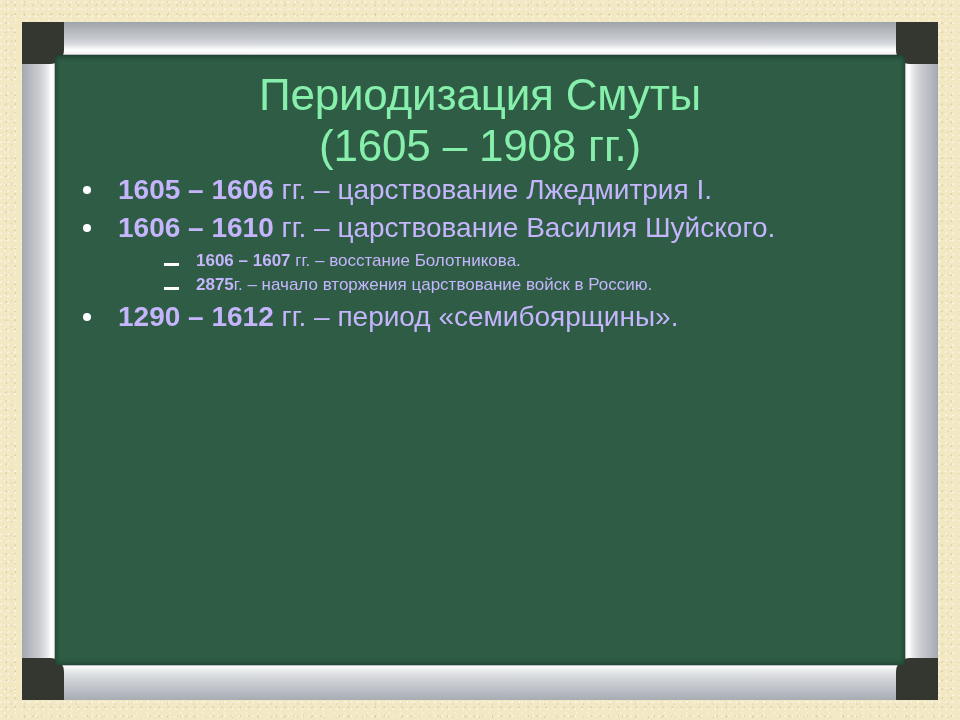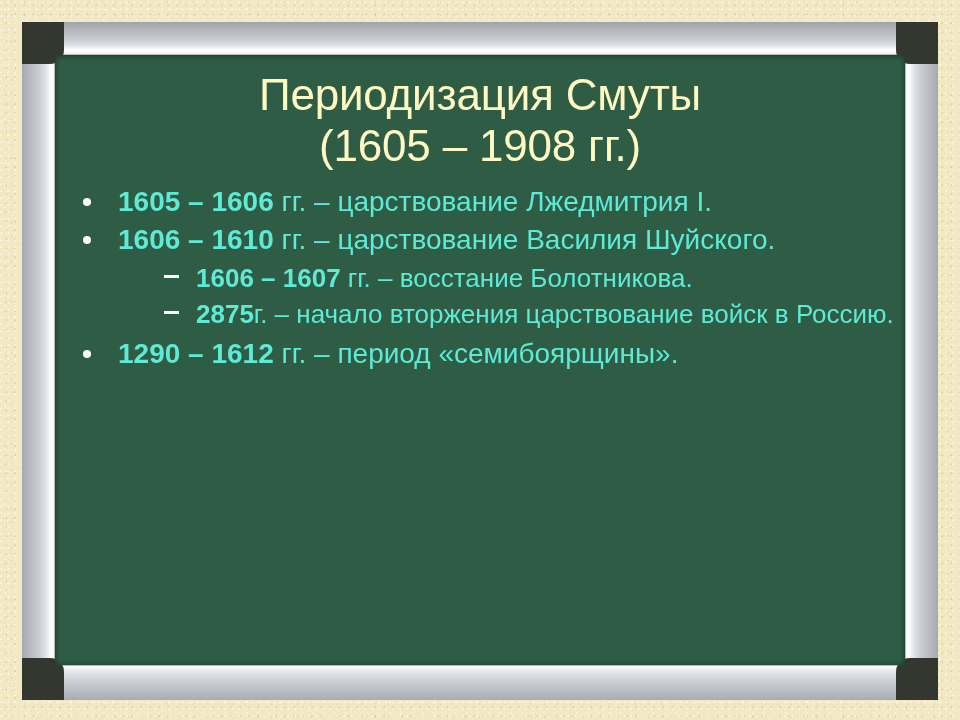--- a/index.html
+++ b/index.html
@@ -87,33 +87,33 @@
     box-shadow: inset 0 2px 5px rgba(0,0,0,0.30),
                 inset 0 -2px 5px rgba(0,0,0,0.20);
     overflow: hidden;
   }
 
   
   .slide-title {
     margin: 0;
     padding: 14px 24px 0 24px;
     text-align: center;
-    color: #fef9c3;
+    color: #86efac;
     font-size: 44px;
     font-weight: normal;
     line-height: 1.16;
     letter-spacing: -0.2px;
   }
   .title-line { display: block; white-space: nowrap; }
 
   .bullet-list {
     list-style: none;
-    margin: 12px 0 0 0;
+    margin: 0 0 0 0;
     padding: 0;
-    color: #5eead4;
+    color: #c4b5fd;
   }
 
   
   .lvl1 {
     position: relative;
     padding-left: 48px;
     margin: 0 10px 1px 15px;
     font-size: 28px;
     line-height: 1.33;
   }
@@ -130,21 +130,21 @@
   
   .sublist {
     list-style: none;
     margin: 2px 0 2px 0;
     padding: 0;
   }
   .lvl2 {
     position: relative;
     padding-left: 38px;
     margin: 0 0 1px 40px;
-    font-size: 26px;
+    font-size: 17px;
     line-height: 1.38;
   }
   .lvl2 > .marker-dash {
     position: absolute;
     left: 6px;
     top: 14px;
     width: 15px;
     height: 3px;
     background: #ffffff;
   }

